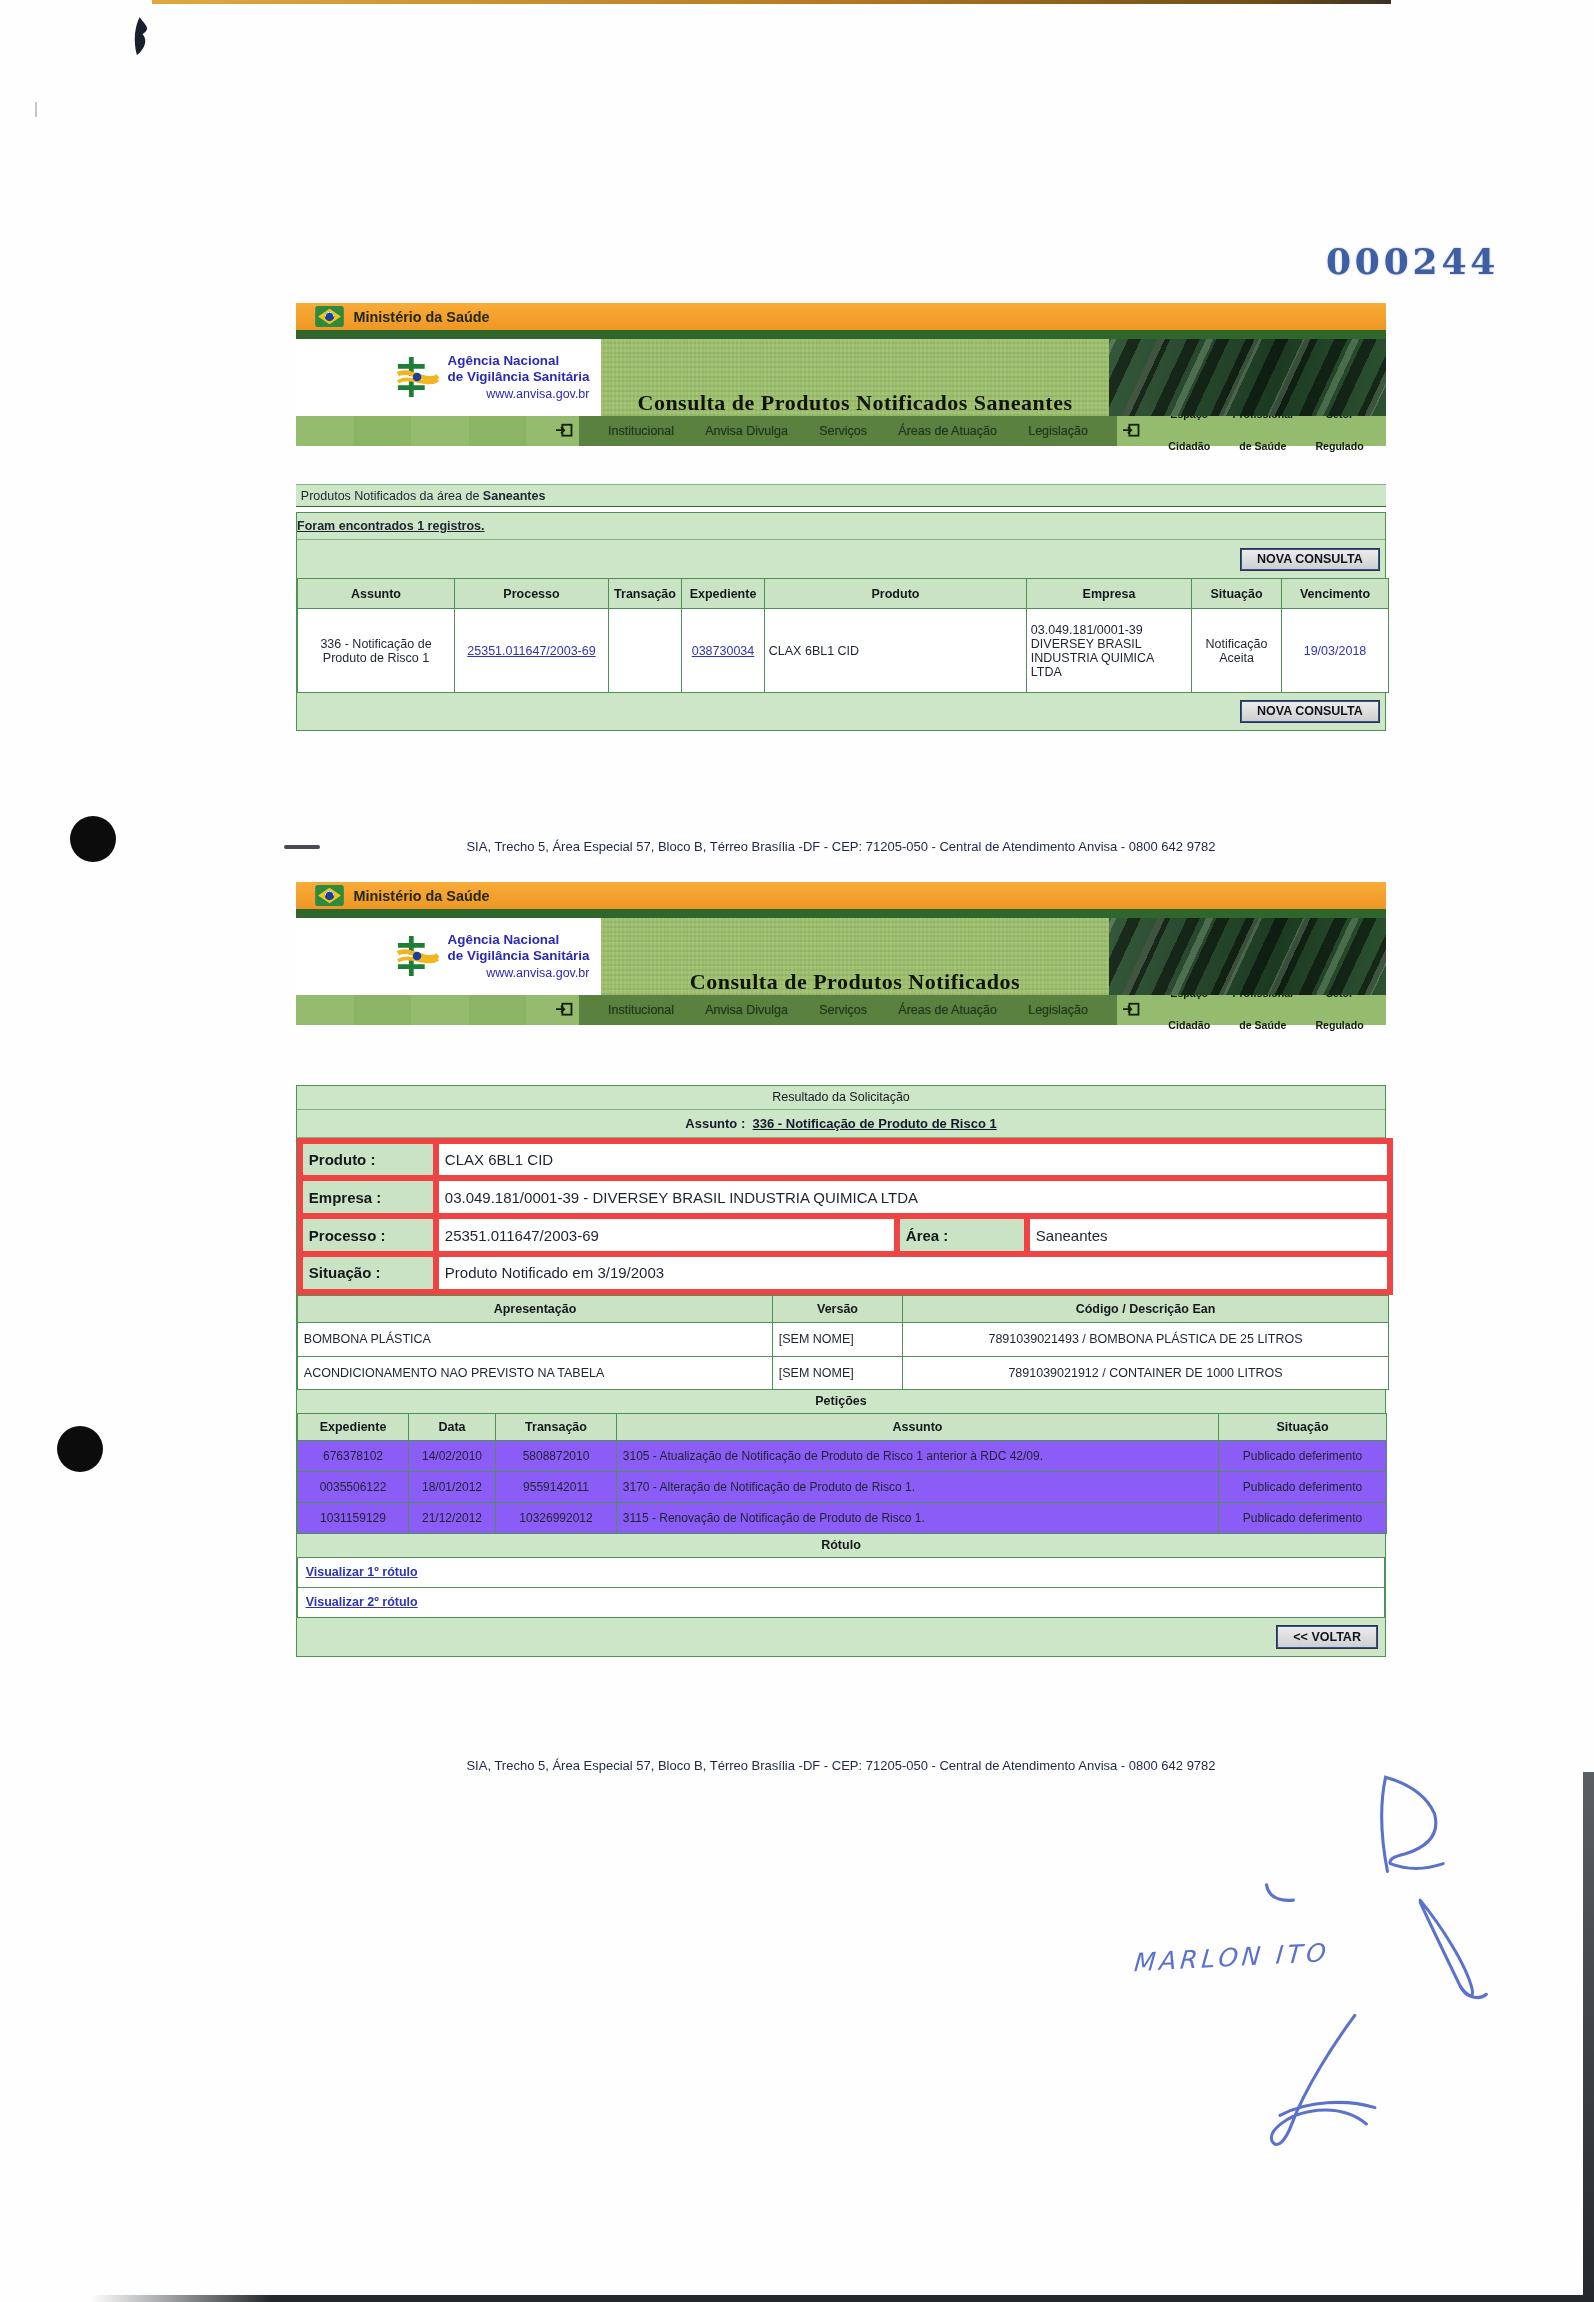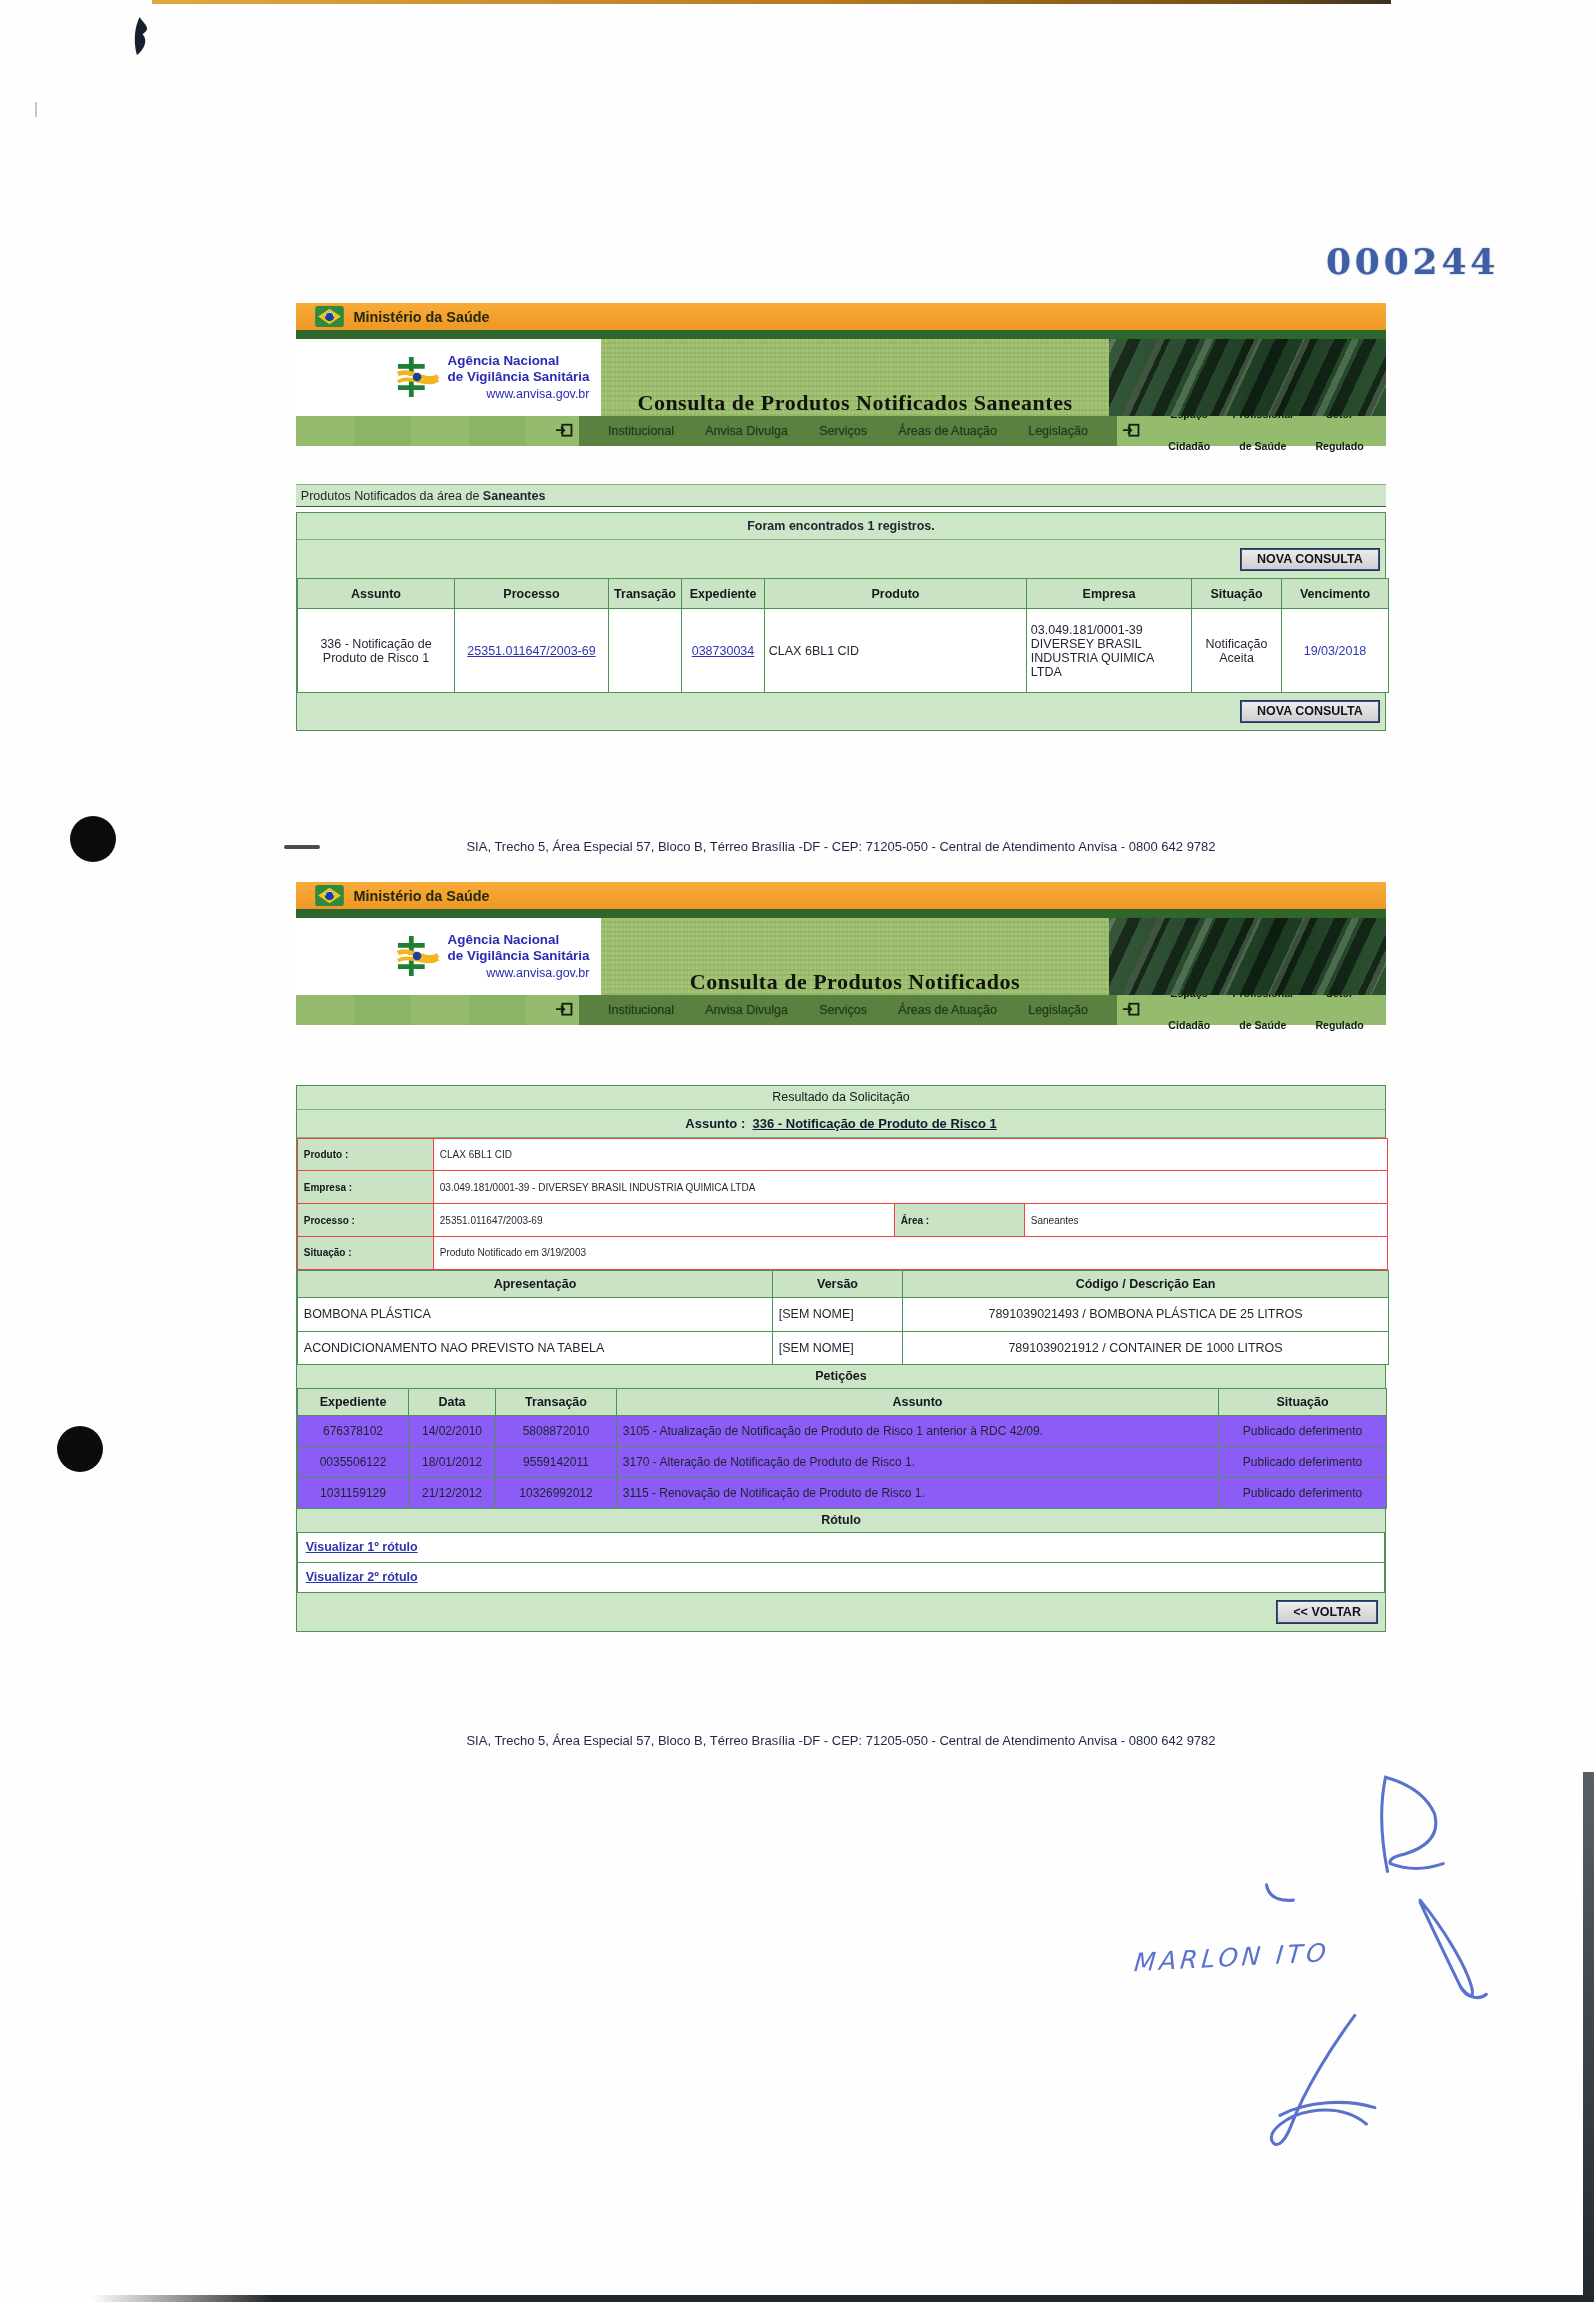--- a/index.html
+++ b/index.html
@@ -56,22 +56,22 @@
     color:#22391b;padding:0 13.4px;text-shadow:0 0 1px rgba(20,40,15,.45);}
   .nav-item{cursor:pointer;white-space:nowrap;}
   .nav-right{width:240px;background:#94bb6e;display:flex;align-items:center;justify-content:space-evenly;}
   .nav-r-item{font-size:10.6px;font-weight:bold;color:#13200c;text-align:center;line-height:11.5px;
     display:flex;flex-direction:column;cursor:pointer;gap:20px;}
 
   
   .sec1-bar{margin-top:38px;background:#cde6c8;border-top:1px solid #86b586;border-bottom:1.9px solid #2e662b;
     height:23px;line-height:23px;padding-left:4.8px;font-size:12.5px;box-sizing:border-box;}
   .box1{margin-top:5.8px;border:1px solid #4e9154;background:#cde6c8;}
-  .found{height:26px;line-height:26px;text-align:center;font-weight:bold;font-size:12.5px;
-    border-bottom:1px solid #7fb07f;}
+  .found{height:26px;line-height:26px;text-align:left;font-weight:bold;font-size:12.5px;
+    border-bottom:1px solid #7fb07f;text-decoration:underline;}
   .btn-row{height:38px;display:flex;align-items:center;justify-content:flex-end;padding-right:5.8px;}
   .gbtn{font-family:"Liberation Sans",sans-serif;font-size:12.5px;font-weight:bold;color:#10131d;
     background:linear-gradient(#ececec,#cfcfcf);border:1.9px solid #33509c;box-shadow:0 0 0 1px #30343c;
     padding:2.9px 15.4px;cursor:pointer;}
   table{border-collapse:collapse;table-layout:fixed;width:1090px;}
   .t1 th,.t1 td{border:1px solid #4e9154;font-size:12.5px;padding:1.9px 3.8px;overflow:hidden;}
   .t1 th{background:#c9e3c4;font-weight:bold;height:25px;color:#15181c;}
   .t1 td{background:#ffffff;height:79px;vertical-align:middle;}
   .center{text-align:center;}
   .link{color:#2e35b0;text-decoration:underline;cursor:pointer;}
@@ -81,21 +81,21 @@
   .footer{margin-top:108px;text-align:center;font-size:13px;color:#1e2746;}
   .footer2{margin-top:101px;}
 
   
   .resbox{margin-top:60px;border:1px solid #4e9154;background:#cde6c8;}
   .res-title{height:23px;line-height:23px;text-align:center;font-size:12.5px;color:#15181c;
     border-bottom:1px solid #7fb07f;}
   .res-assunto{height:27px;line-height:27px;text-align:center;font-size:13px;font-weight:bold;
     border-bottom:1px solid #7fb07f;color:#141a2e;}
   .assunto-link{text-decoration:underline;color:#141a2e;cursor:pointer;}
-  .fields td{border:1px solid #ef4444;font-size:10px;height:28px;padding:1.9px 5.8px;}
+  .fields td{border:6px solid #ef4444;font-size:15px;height:28px;padding:1.9px 5.8px;}
   .lbl{background:#c9e3c4;font-weight:bold;color:#15181c;}
   .val{background:#ffffff;}
   .apres th,.pet th{background:#c9e3c4;height:24px;border:1px solid #4e9154;font-size:12.5px;
     font-weight:bold;color:#15181c;}
   .apres td{background:#ffffff;height:29px;border:1px solid #4e9154;font-size:12.5px;padding:1.9px 5.8px;}
   .pet td{background:#8b5cf6;height:26px;border:1px solid #4e9154;font-size:12px;padding:1.9px 5.8px;}
   .mint-title{height:23px;line-height:23px;text-align:center;font-weight:bold;font-size:12.5px;color:#15181c;}
   .link-row{background:#ffffff;border:1px solid #4e9154;height:29px;line-height:29px;
     padding-left:7.7px;font-size:12.5px;}
   .link-row + .link-row{border-top:none;}

